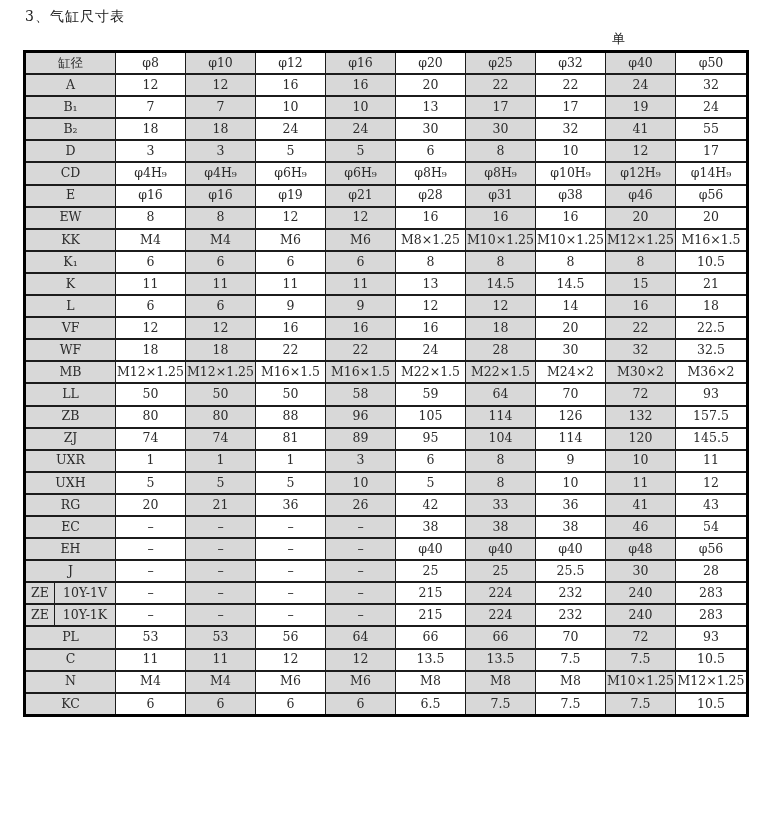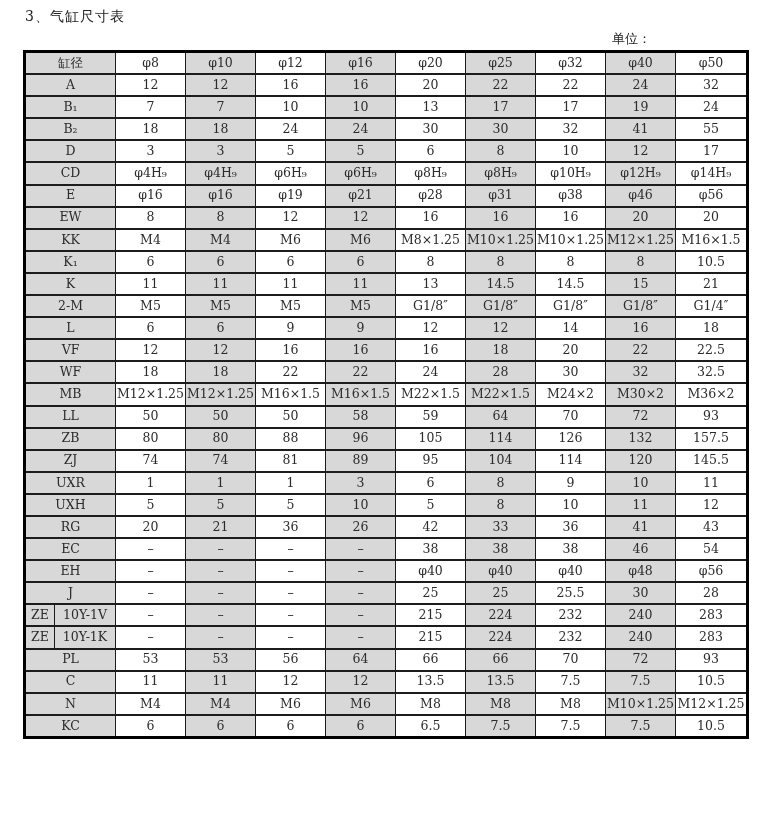--- a/index.html
+++ b/index.html
@@ -9,21 +9,20 @@
     width: 758px;
     height: 840px;
     overflow: hidden;
     font-family: "DejaVu Serif", "Liberation Serif", serif;
     color: #2b2b2b;
   }
   .page {
     position: relative;
     width: 638px;
     height: 840px;
-    padding-left: 20px;
   }
   .title {
     position: absolute;
     left: 25px;
     top: 8px;
     font-size: 14px;
     letter-spacing: 1px;
     color: #222;
   }
   .unit {
@@ -212,32 +211,20 @@
           <td class="shaded">11</td>
           <td class="plain">11</td>
           <td class="shaded">11</td>
           <td class="plain">13</td>
           <td class="shaded">14.5</td>
           <td class="plain">14.5</td>
           <td class="shaded">15</td>
           <td class="plain">21</td>
         </tr>
         <tr>
-          <td colspan="2" class="shaded">2-M</td>
-          <td class="plain">M5</td>
-          <td class="shaded">M5</td>
-          <td class="plain">M5</td>
-          <td class="shaded">M5</td>
-          <td class="plain">G1/8″</td>
-          <td class="shaded">G1/8″</td>
-          <td class="plain">G1/8″</td>
-          <td class="shaded">G1/8″</td>
-          <td class="plain">G1/4″</td>
-        </tr>
-        <tr>
           <td colspan="2" class="shaded">L</td>
           <td class="plain">6</td>
           <td class="shaded">6</td>
           <td class="plain">9</td>
           <td class="shaded">9</td>
           <td class="plain">12</td>
           <td class="shaded">12</td>
           <td class="plain">14</td>
           <td class="shaded">16</td>
           <td class="plain">18</td>

